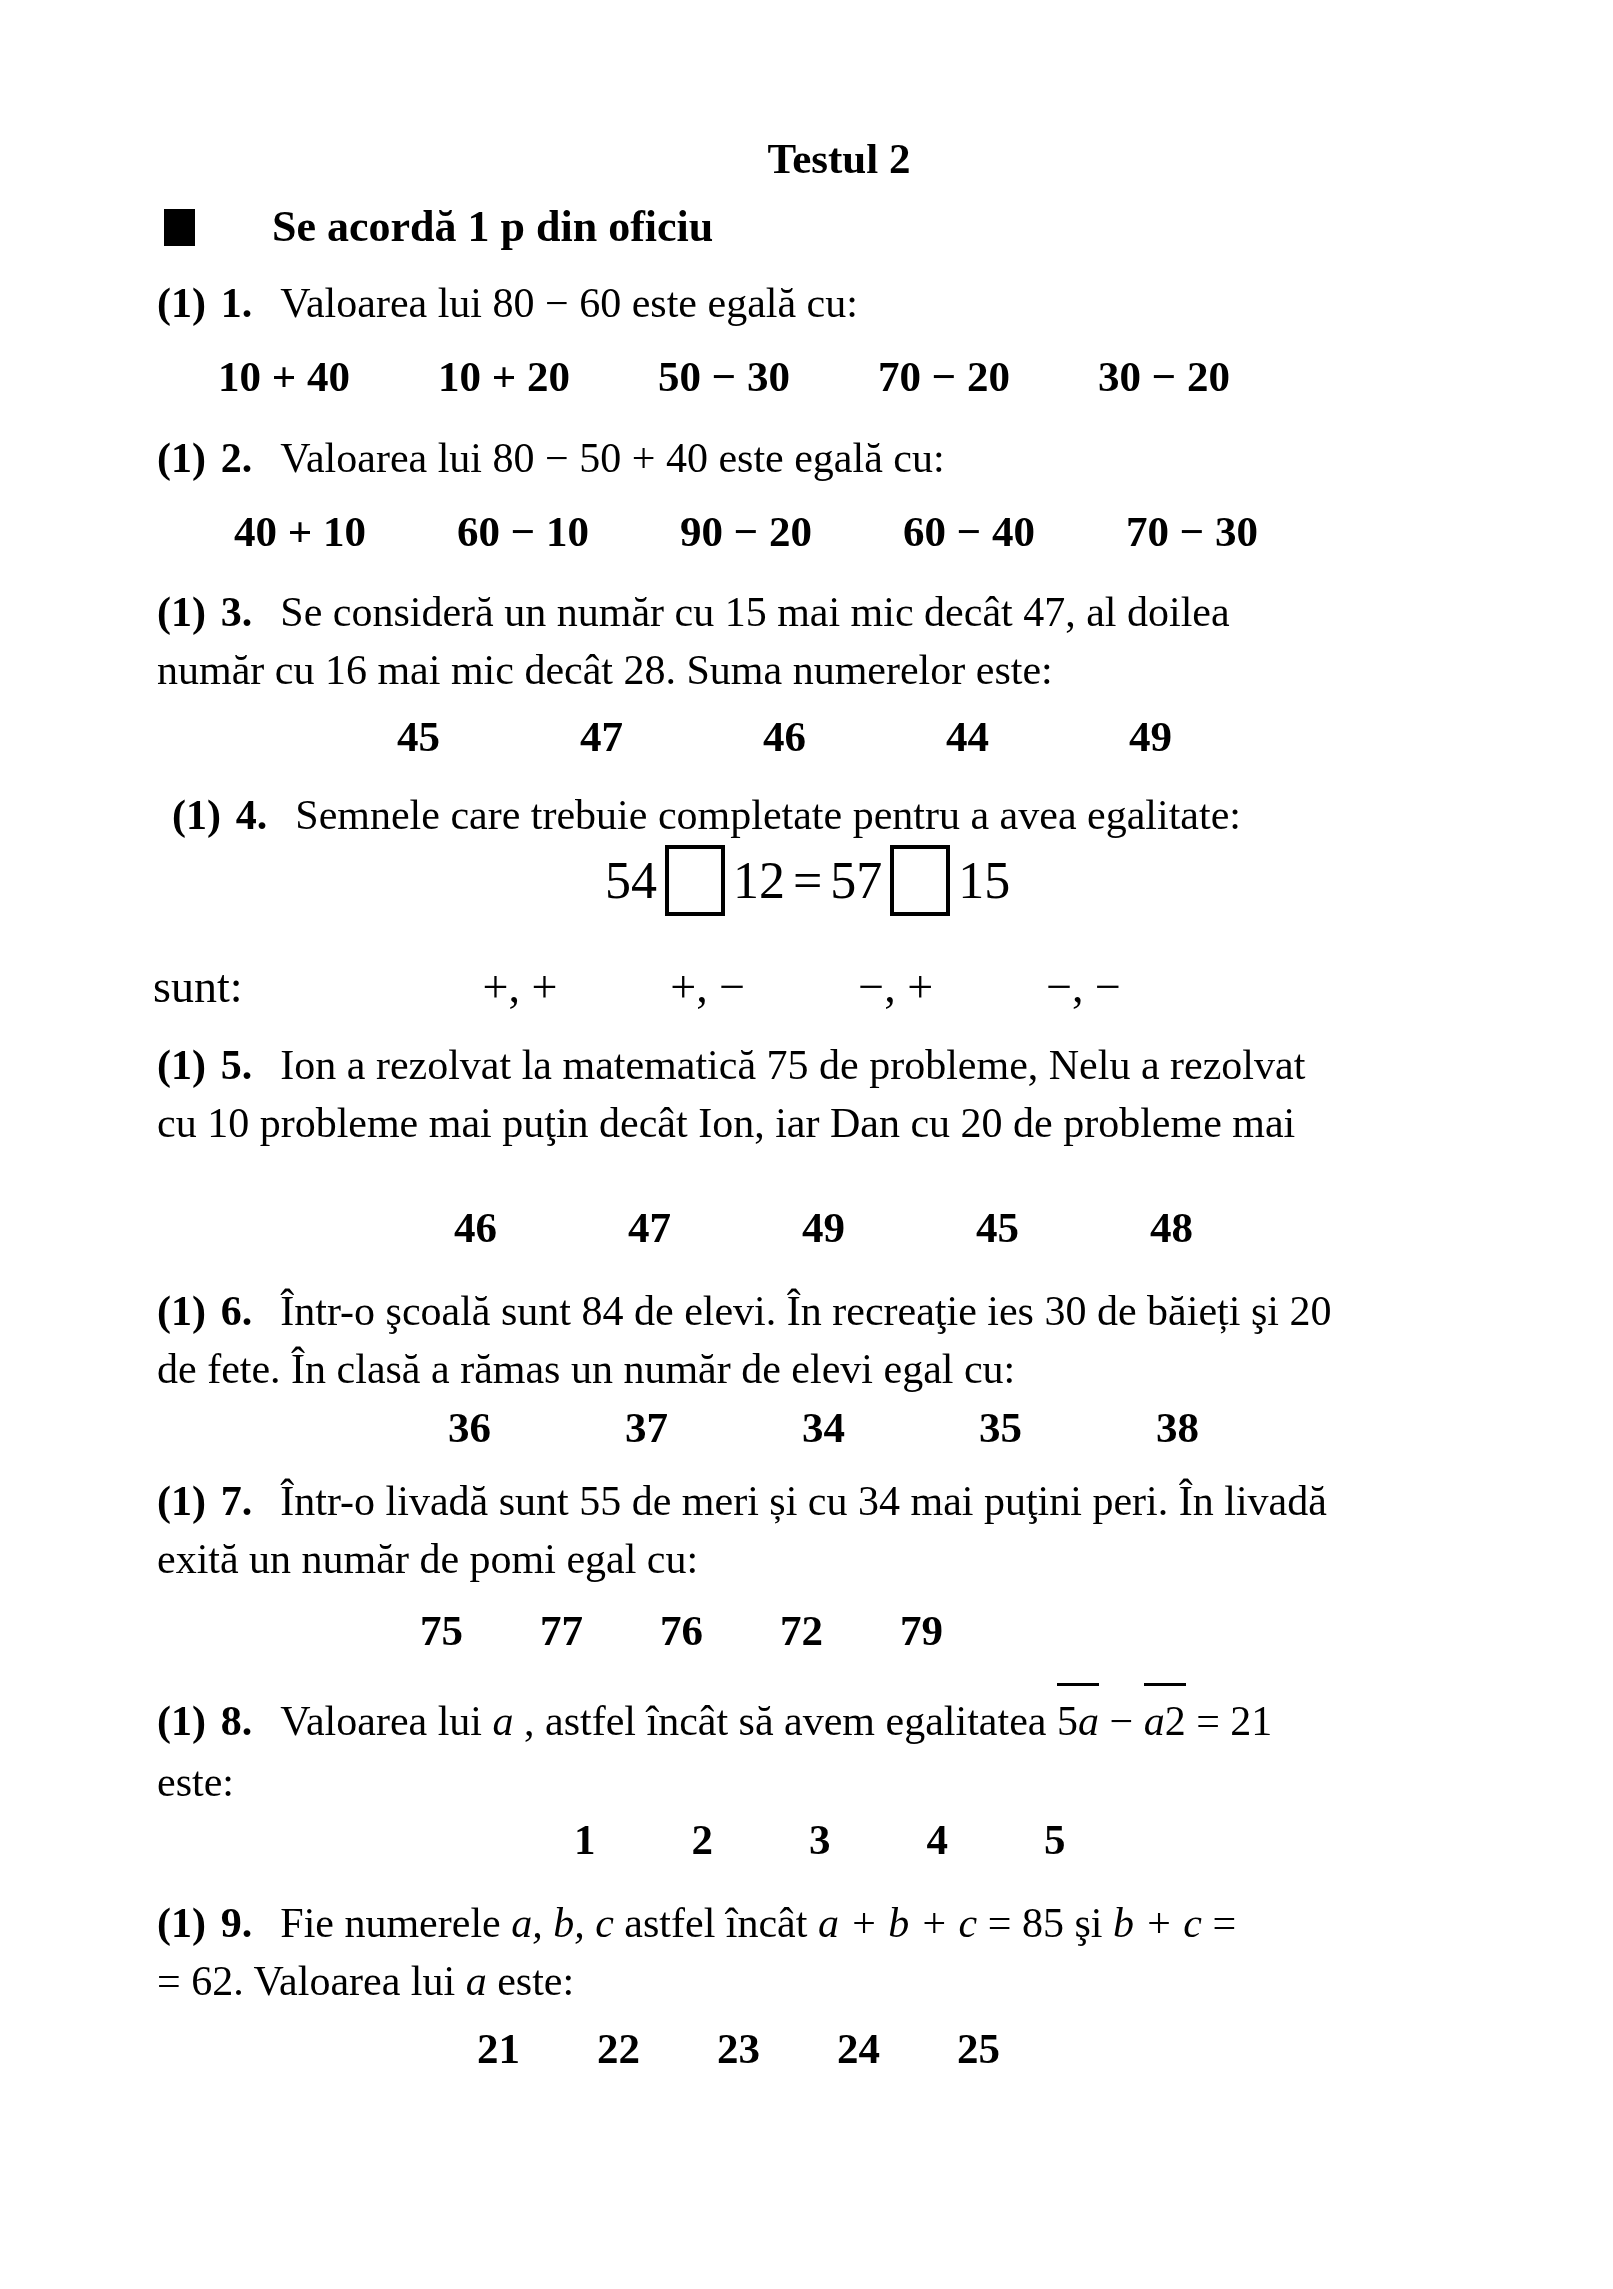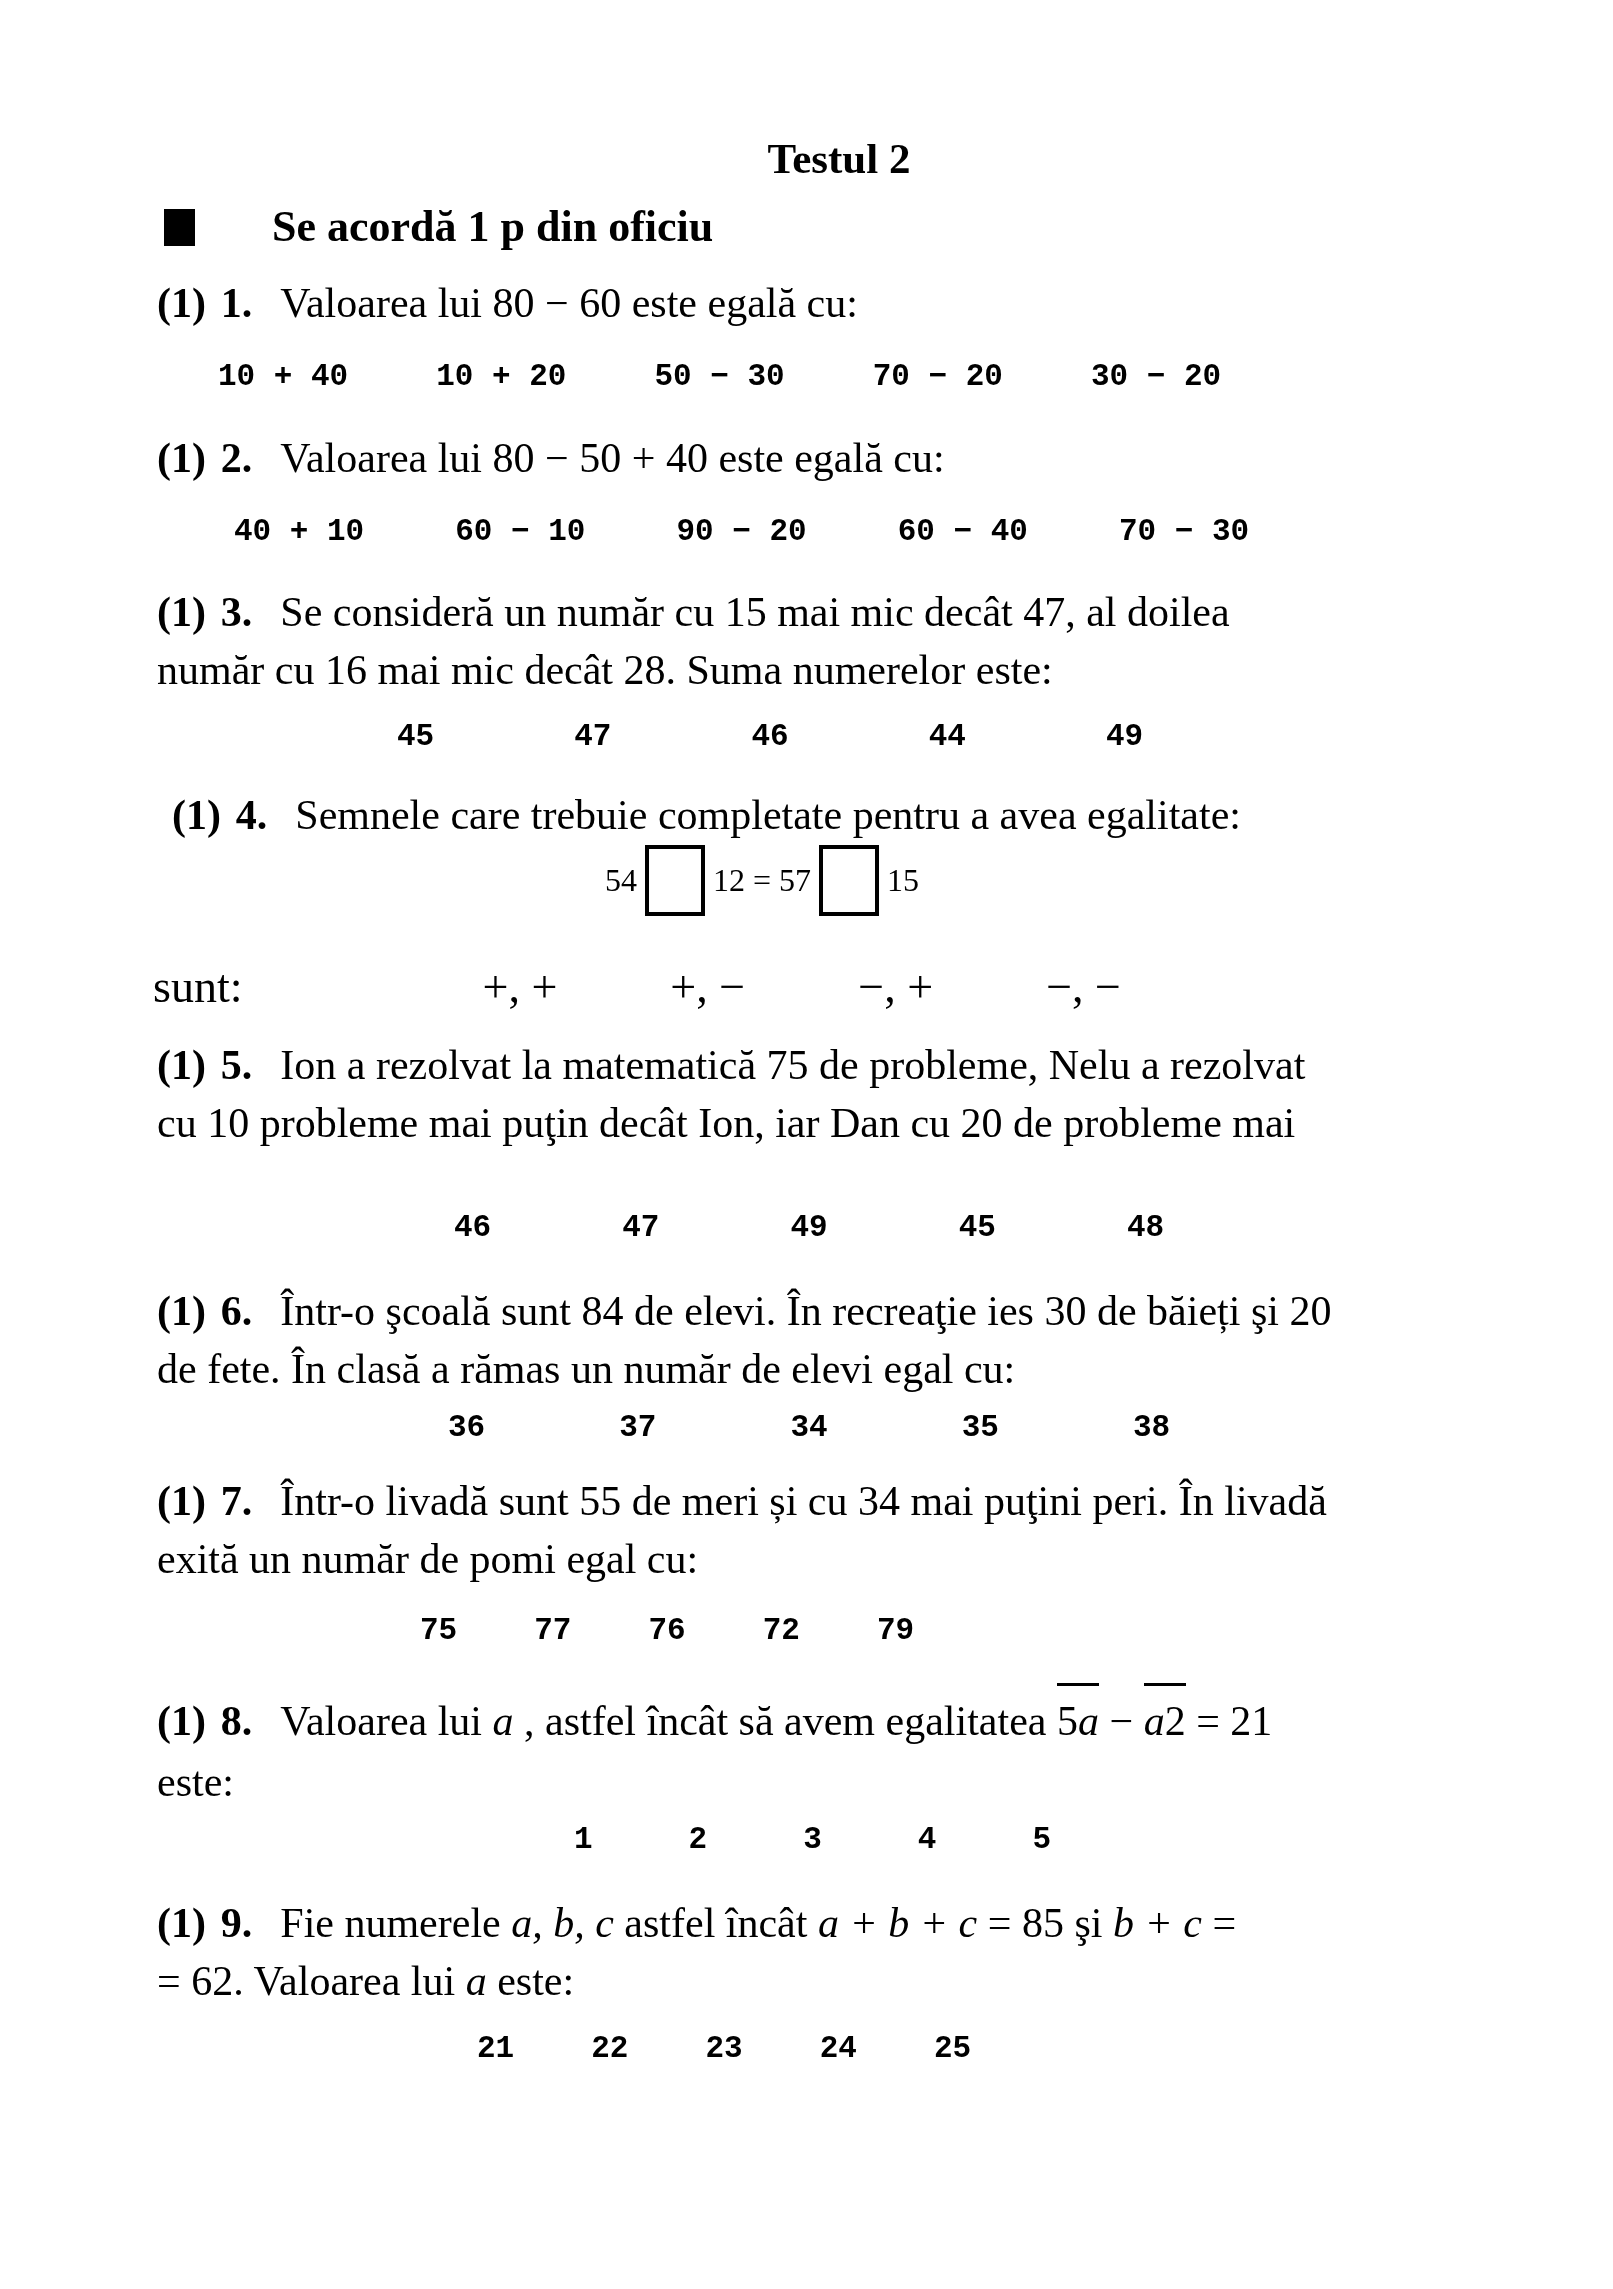--- a/index.html
+++ b/index.html
@@ -14,22 +14,22 @@
     left:0;top:133px;width:100%;text-align:center;
     font-weight:700;font-size:43px;line-height:52px;
     padding-left:65px;box-sizing:border-box;
   }
   .notice{left:164px;top:198px;display:flex;align-items:center;}
   .notice .sq{width:31px;height:37px;background:#000;display:inline-block;margin-right:37px;}
   .notice .txt{font-weight:700;font-size:44px;margin-left:40px;}
   .para{left:157px;width:1394px;}
   .para .mk{margin-right:14.8px;font-weight:700;}
   .para .num{font-weight:700;margin-right:28px;}
-  .opts{display:flex;font-weight:700;font-size:31px;line-height:52px;white-space:nowrap;font-family:Liberation Mono, monospace;}
-  .eq-row{display:flex;align-items:center;font-size:32px;line-height:55px;gap:8px;white-space:nowrap;justify-content:center;}
+  .opts{display:flex;font-weight:700;font-size:43px;line-height:52px;white-space:nowrap;}
+  .eq-row{display:flex;align-items:center;font-size:52px;line-height:55px;gap:8px;white-space:nowrap;justify-content:center;}
   .ansbox{display:inline-block;width:52px;height:63px;border:4.6px solid #000;background:#fff;}
   .sunt{display:flex;font-size:46px;line-height:55px;white-space:nowrap;}
   .sunt .sign{margin-left:113px;}
   .sunt .sign.first{margin-left:240px;}
   .ov{display:inline-block;border-top:3.7px solid #000;padding-top:12px;line-height:46px;}
   i{font-style:italic;}
 </style>
 </head>
 <body>
 

